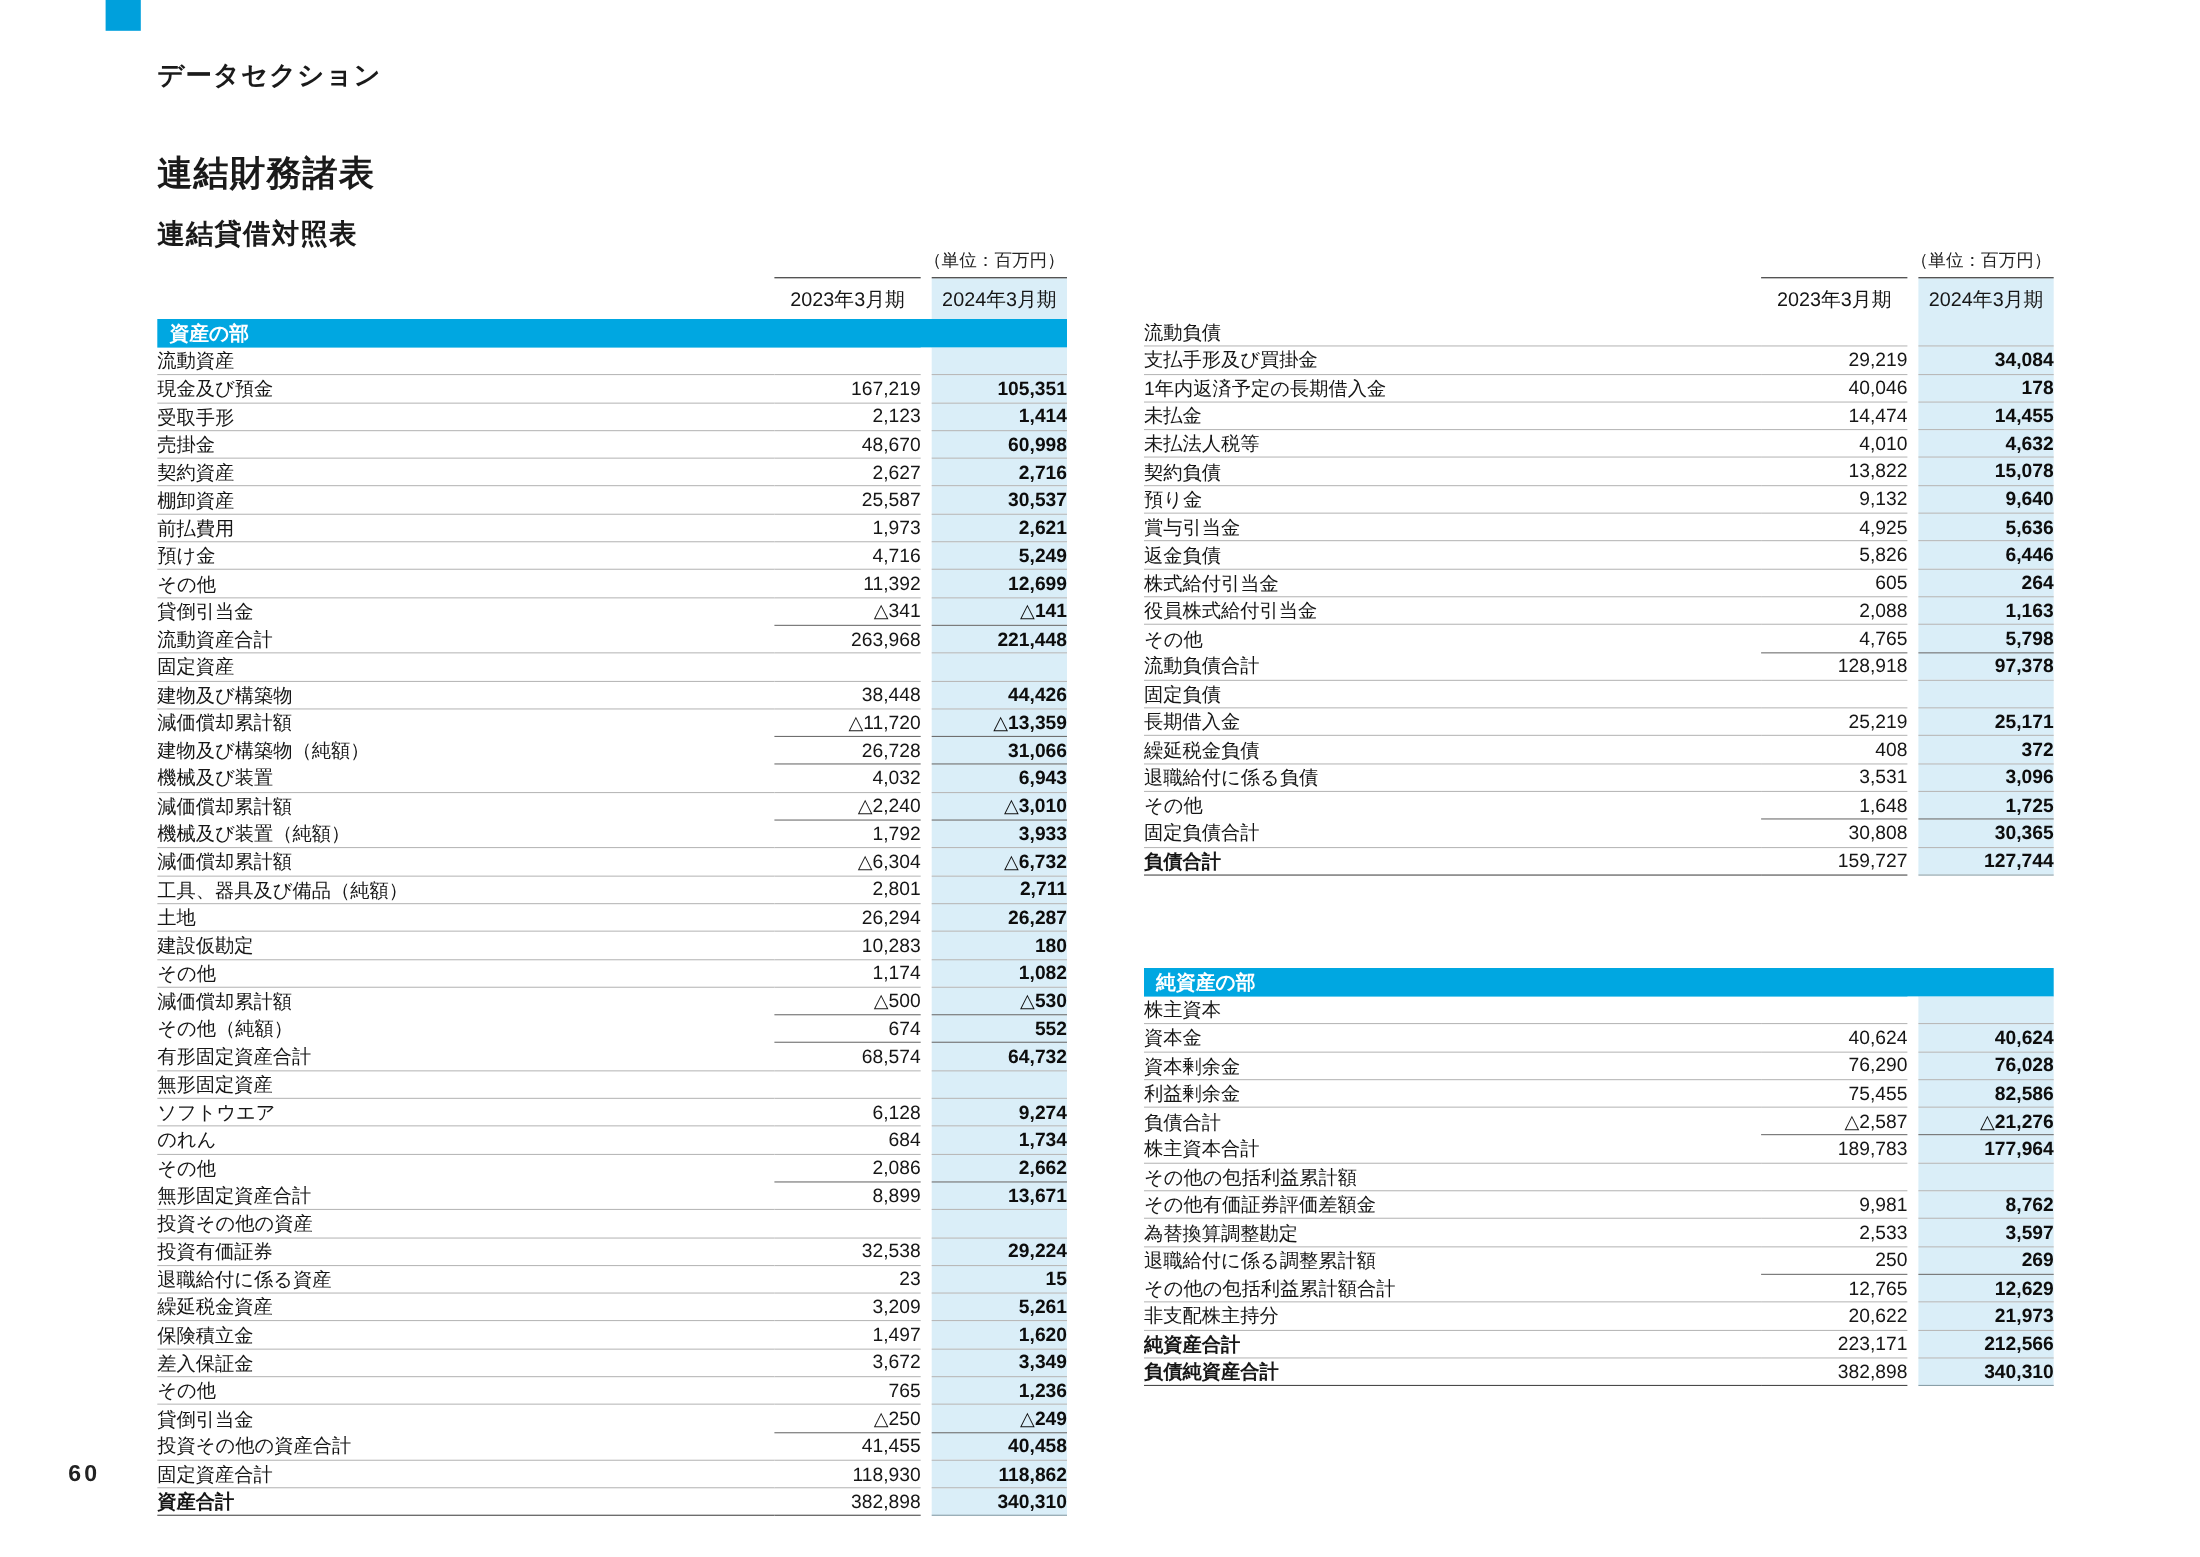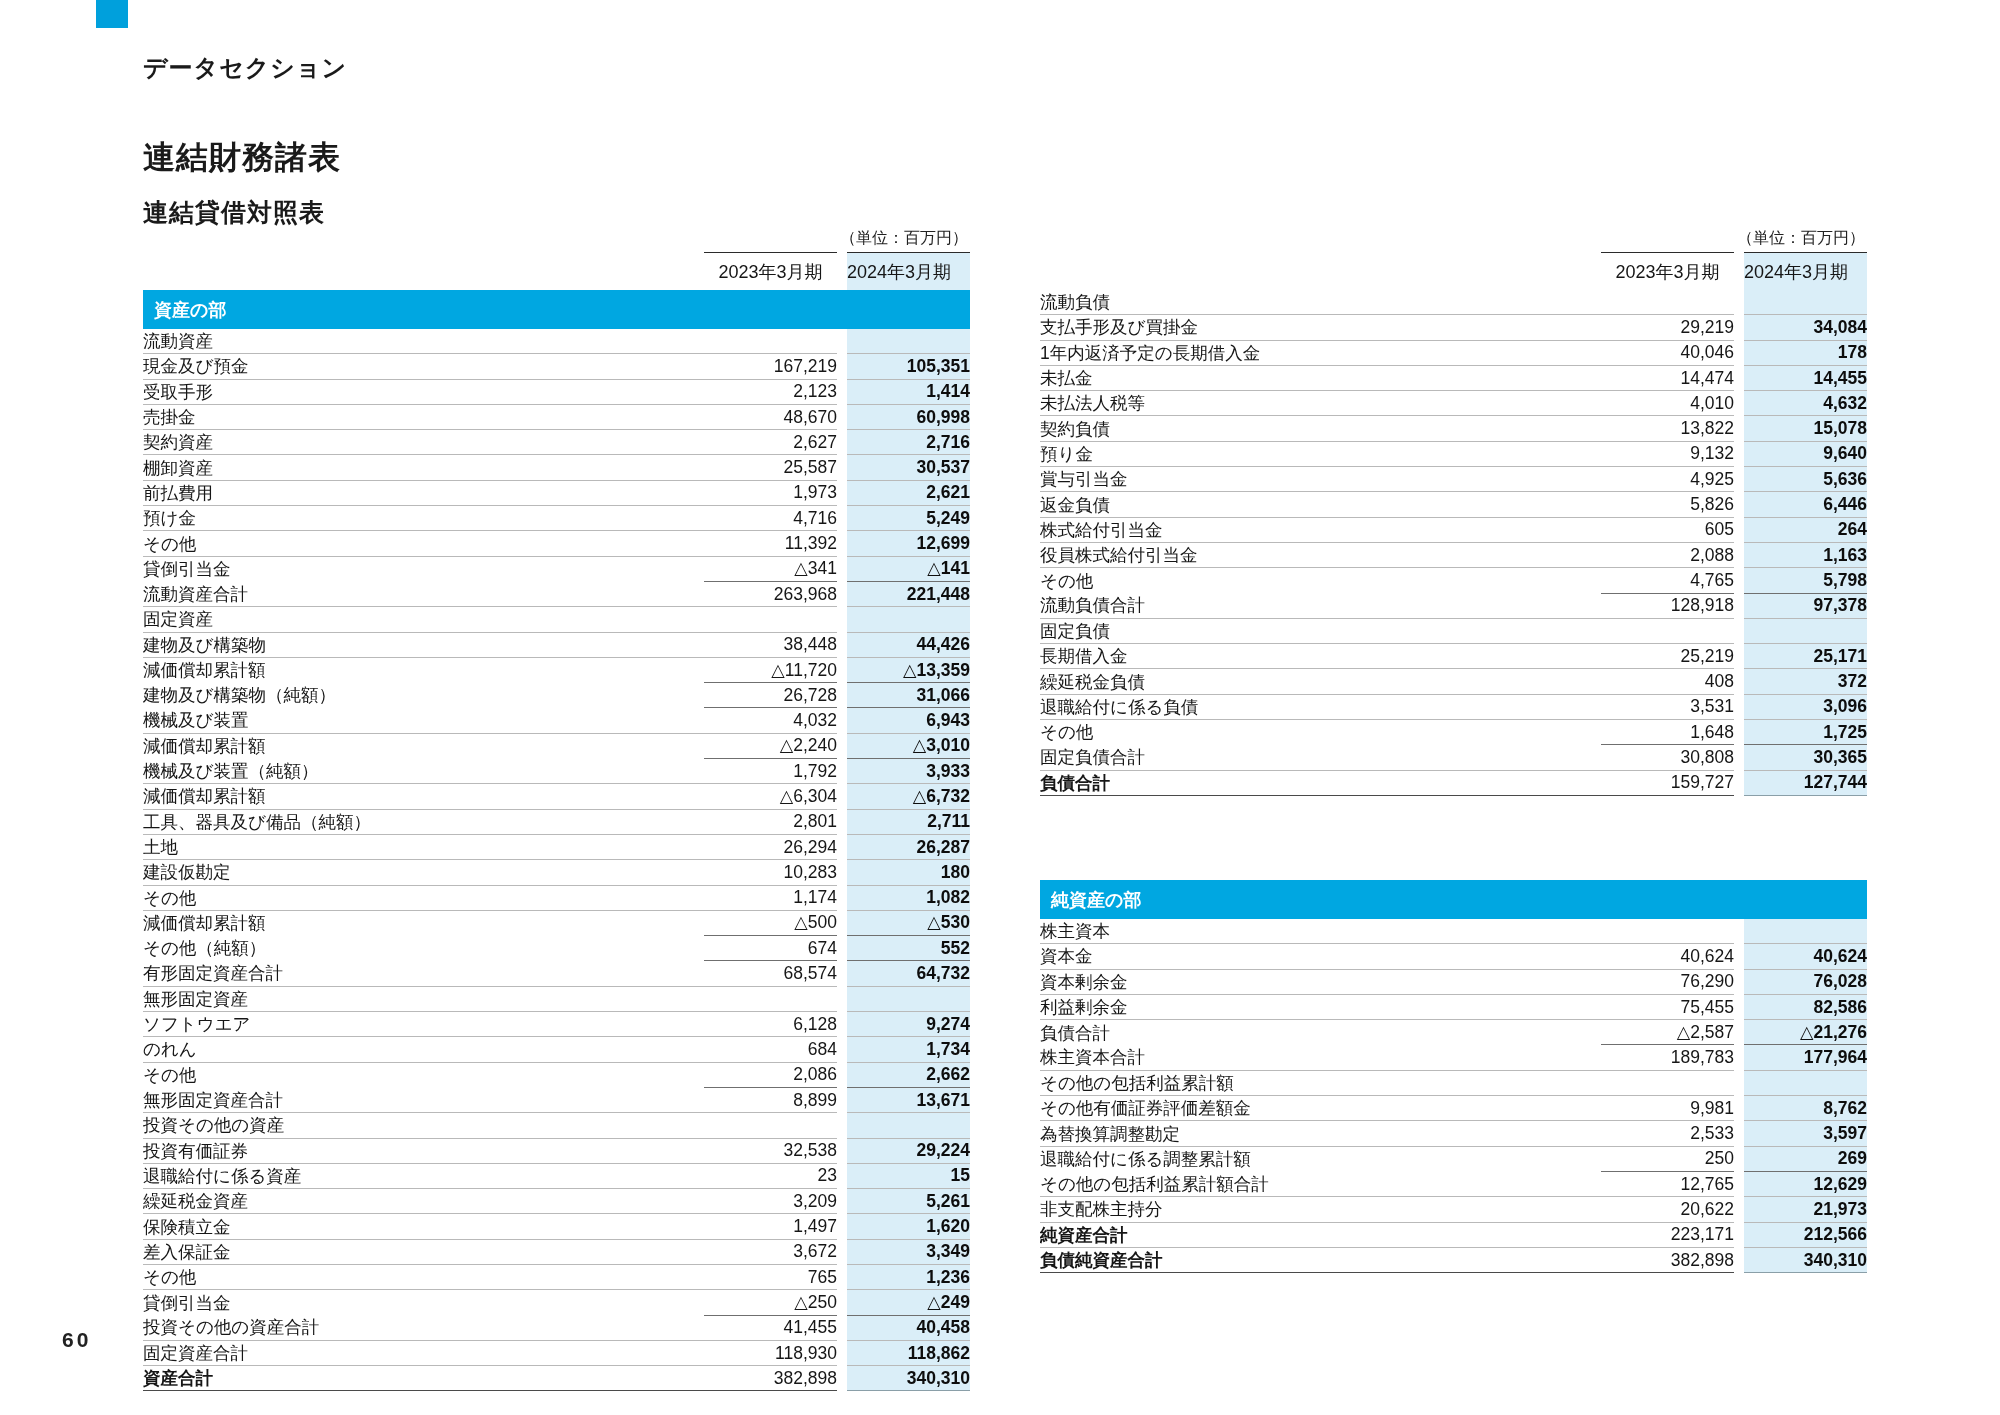--- a/index.html
+++ b/index.html
@@ -111,30 +111,30 @@
   .yh-y1 {
     border-top: 1.6px solid #2b2b2b;
     text-align: center;
     font-size: 18px;
     color: #161616;
     padding-bottom: 2px;
   }
   .yh-y2 {
     border-top: 1.6px solid #2b2b2b;
     background: #daeef8;
-    text-align: left;
+    text-align: center;
     font-size: 18px;
     color: #161616;
     padding-bottom: 2px;
   }
   .yh-gap { }
 
   
   tr.banner td {
-    height: 39px;
+    height: 26px;
     background: #00a7e1;
     color: #ffffff;
     font-weight: bold;
     font-size: 18px;
     margin-top: 19px;
   }
   tr.banner td.b-label { padding-left: 11px; }
 
   
   tr.r td { height: 24.3px; }

